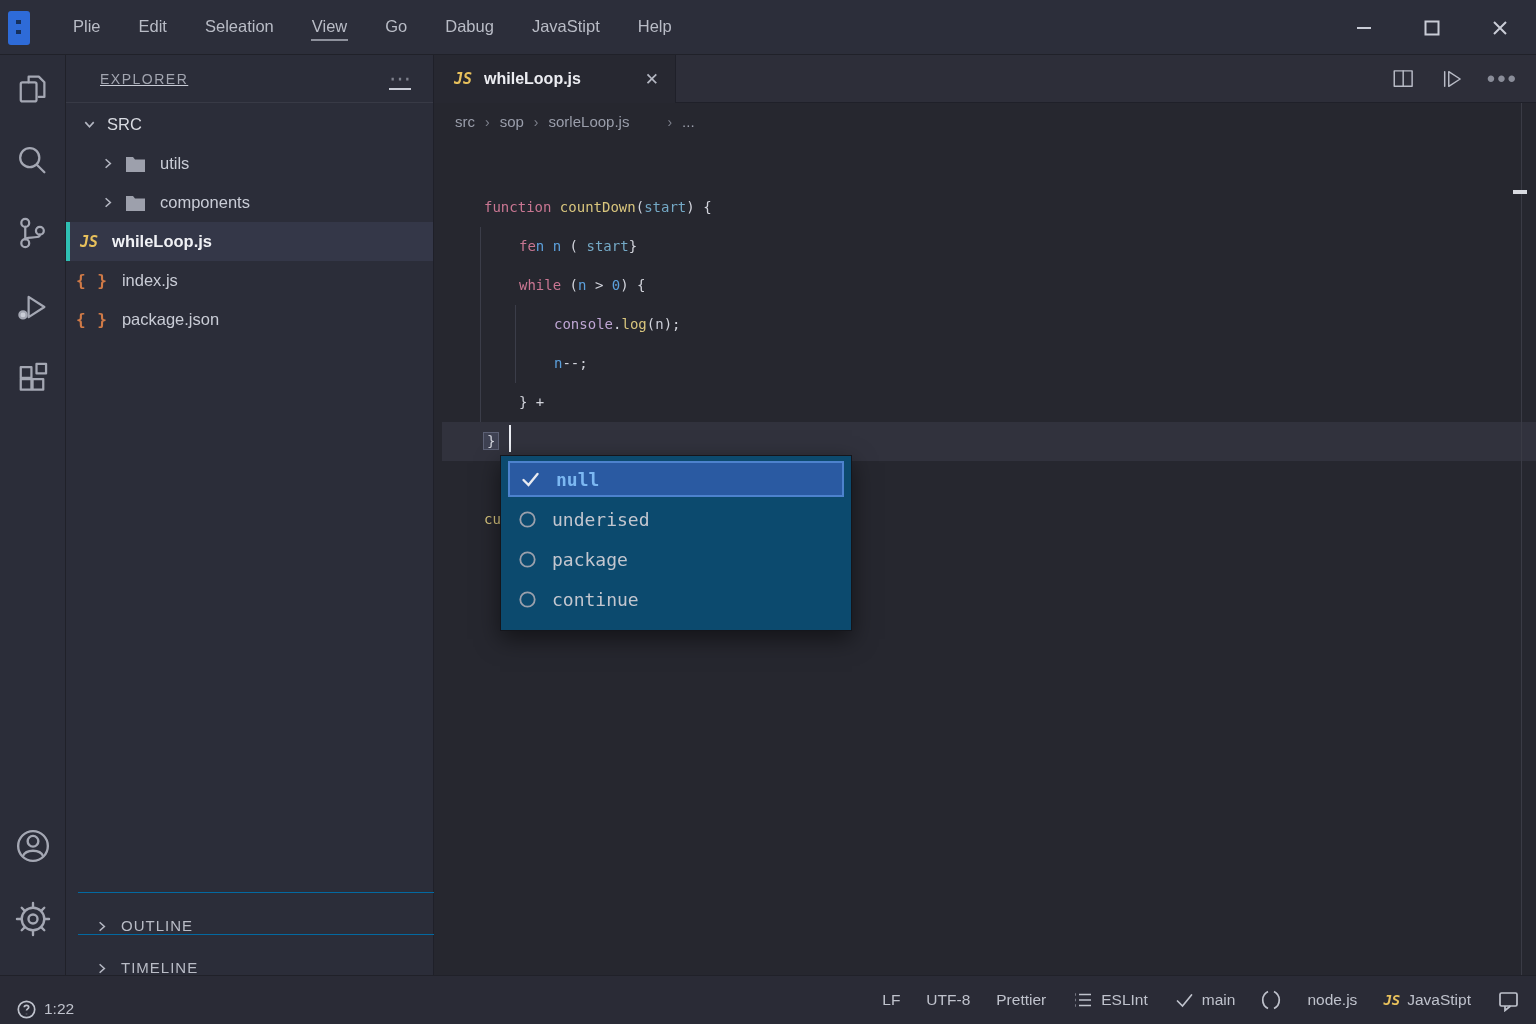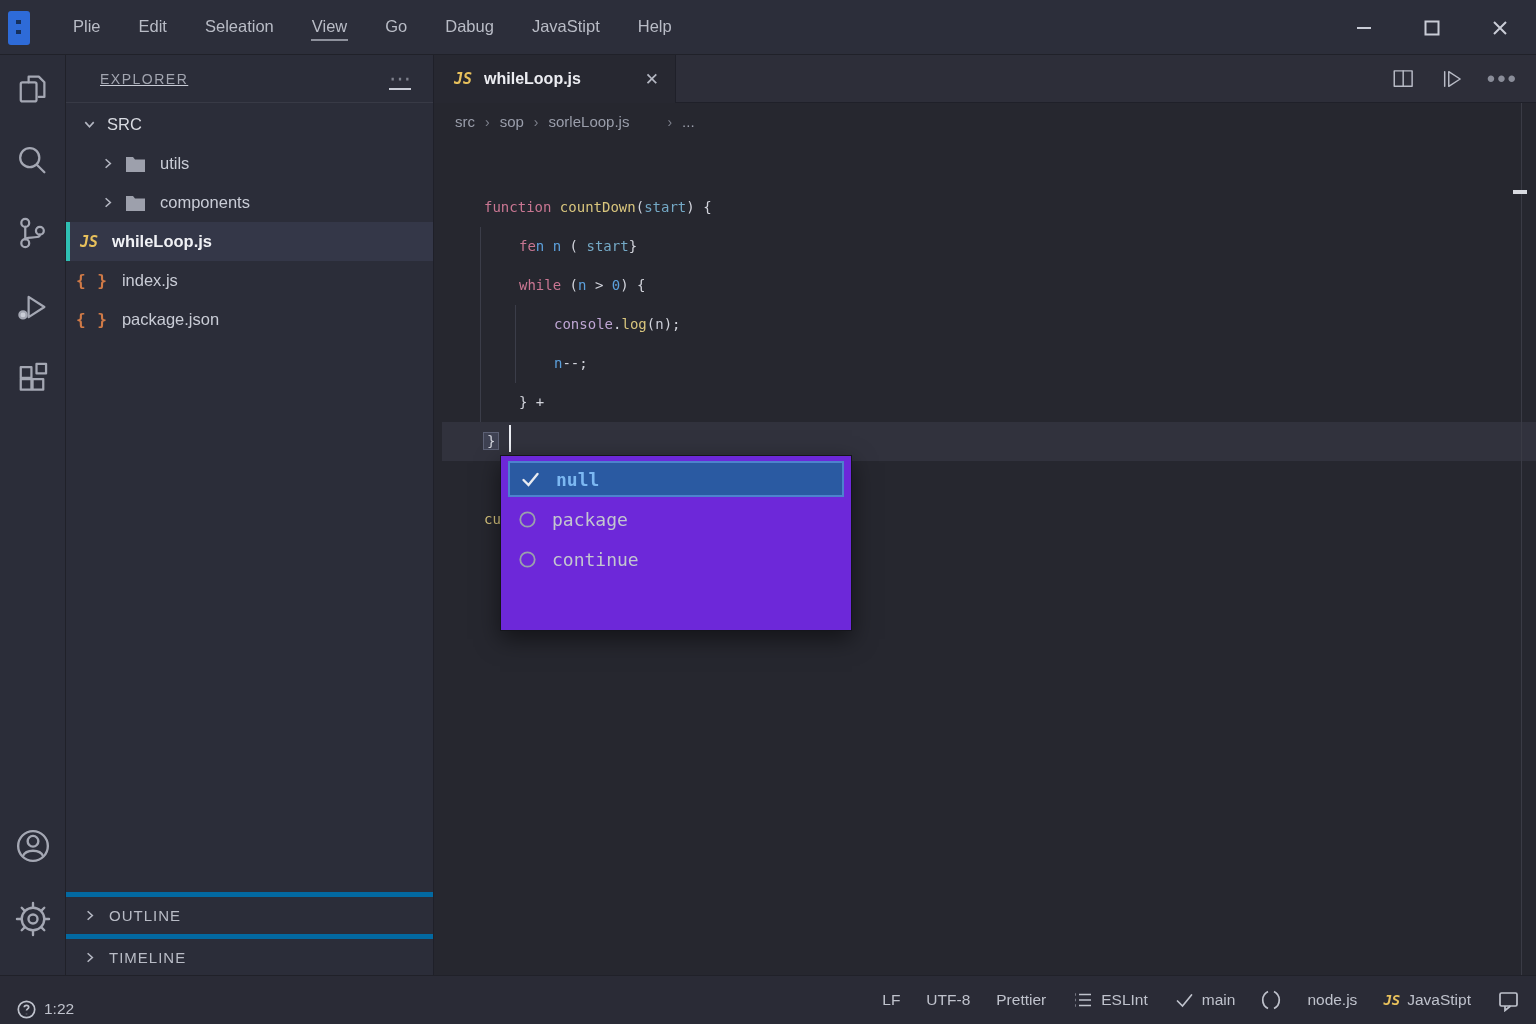--- a/index.html
+++ b/index.html
@@ -45,22 +45,22 @@
   .tree-row.folder .chev, .tree-row.file-pad { margin-left:34px; }
   .tree-row .row-icon { margin-left:10px; }
   .tree-row .lbl { margin-left:14px; }
   .tree-row.root .lbl { margin-left:10px; color:#d9dbe2; }
   .tree-row.selected { background:#343748; border-left:4px solid #2fbfb3; }
   .tree-row.selected .lbl { color:#f0f1f5; font-weight:bold; }
   .js-glyph { font-family:"DejaVu Sans Mono", monospace; font-style:italic; font-weight:bold;
     color:#e8c15c; font-size:15px; }
   .brace-glyph { font-family:"DejaVu Sans Mono", monospace; font-weight:bold;
     color:#d07a47; font-size:16px; letter-spacing:1px; }
-  .bottom-panel { position:absolute; left:0; width:100%; height:42px; border-top:5px solid #0369a1;
-    display:flex; align-items:center; }
+  .bottom-panel { position:absolute; left:12px; width:100%; height:42px; border-top:1px solid #0369a1;
+    display:flex; align-items:flex-end; }
   .bottom-panel .lbl { margin-left:12px; font-size:15px; letter-spacing:1px; color:#b9bcc6; }
   .bottom-panel .chev { margin-left:16px; }
 
   
   #editor { position:absolute; left:434px; top:55px; width:1102px; height:920px; background:#26272f; }
   #tabbar { position:absolute; left:0; top:0; width:100%; height:48px;
     background:#2d2e39; border-bottom:1px solid #1f2029; }
   #tab-active { position:absolute; left:0; top:0; width:242px; height:48px; background:#272831;
     border-right:1px solid #1f2029; display:flex; align-items:center; padding:0 16px 0 20px; }
   #tab-active .lbl { margin-left:12px; font-size:16px; color:#ecedf2; font-weight:bold; }
@@ -81,21 +81,21 @@
   .tok-box { background:#3f4253; outline:1px solid #5c6074; padding:0 3px; }
   .cursor { display:inline-block; width:2px; height:27px; background:#eceef4;
     vertical-align:-6px; margin-left:11px; }
   .indent-guide { position:absolute; width:1px; background:#3b3d49; }
 
   #ruler-line { position:absolute; right:14px; top:48px; bottom:0; width:1px; background:#3a3b45; }
   #ruler-marker { position:absolute; left:1079px; top:135px; width:14px; height:4px; background:#d8dae0; }
 
   
   #suggest { position:absolute; left:66px; top:400px; width:352px; height:176px;
-    background:#6d28d9; border:1px solid #15161c; box-shadow:0 8px 22px rgba(0,0,0,.5);
+    background:#0c4a6e; border:1px solid #15161c; box-shadow:0 8px 22px rgba(0,0,0,.5);
     font-family:"DejaVu Sans Mono", monospace; font-size:18px; }
   .sg-row { height:40px; display:flex; align-items:center; gap:15px; padding-left:17px; color:#c3c6cf; }
   .sg-row.selected { height:36px; margin:5px 7px 2px 7px; padding-left:10px;
     background:#2a5aa2; border:2px solid #4d82cd; color:#7cb8f2; font-weight:bold; }
   .sg-row svg { flex:none; }
 
   
   #statusbar { position:absolute; left:0; top:975px; width:1536px; height:49px;
     background:#2a2b36; border-top:1px solid #202129; font-size:15.5px; color:#bfc2cc; }
   #status-left { position:absolute; left:16px; top:9px; height:48px; display:flex; align-items:center; gap:12px; }
@@ -320,20 +320,28 @@
           </svg>
         </span>
         <span>null</span>
       </div>
       <div class="sg-row">
         <span>
           <svg width="19" height="19" viewBox="0 0 19 19" fill="none" stroke="#9aa0ac" stroke-width="1.8">
             <circle cx="9.5" cy="9.5" r="7.2"></circle>
           </svg>
         </span>
+        <span>underised</span>
+      </div>
+      <div class="sg-row">
+        <span>
+          <svg width="19" height="19" viewBox="0 0 19 19" fill="none" stroke="#9aa0ac" stroke-width="1.8">
+            <circle cx="9.5" cy="9.5" r="7.2"></circle>
+          </svg>
+        </span>
         <span>package</span>
       </div>
       <div class="sg-row">
         <span>
           <svg width="19" height="19" viewBox="0 0 19 19" fill="none" stroke="#9aa0ac" stroke-width="1.8">
             <circle cx="9.5" cy="9.5" r="7.2"></circle>
           </svg>
         </span>
         <span>continue</span>
       </div>

